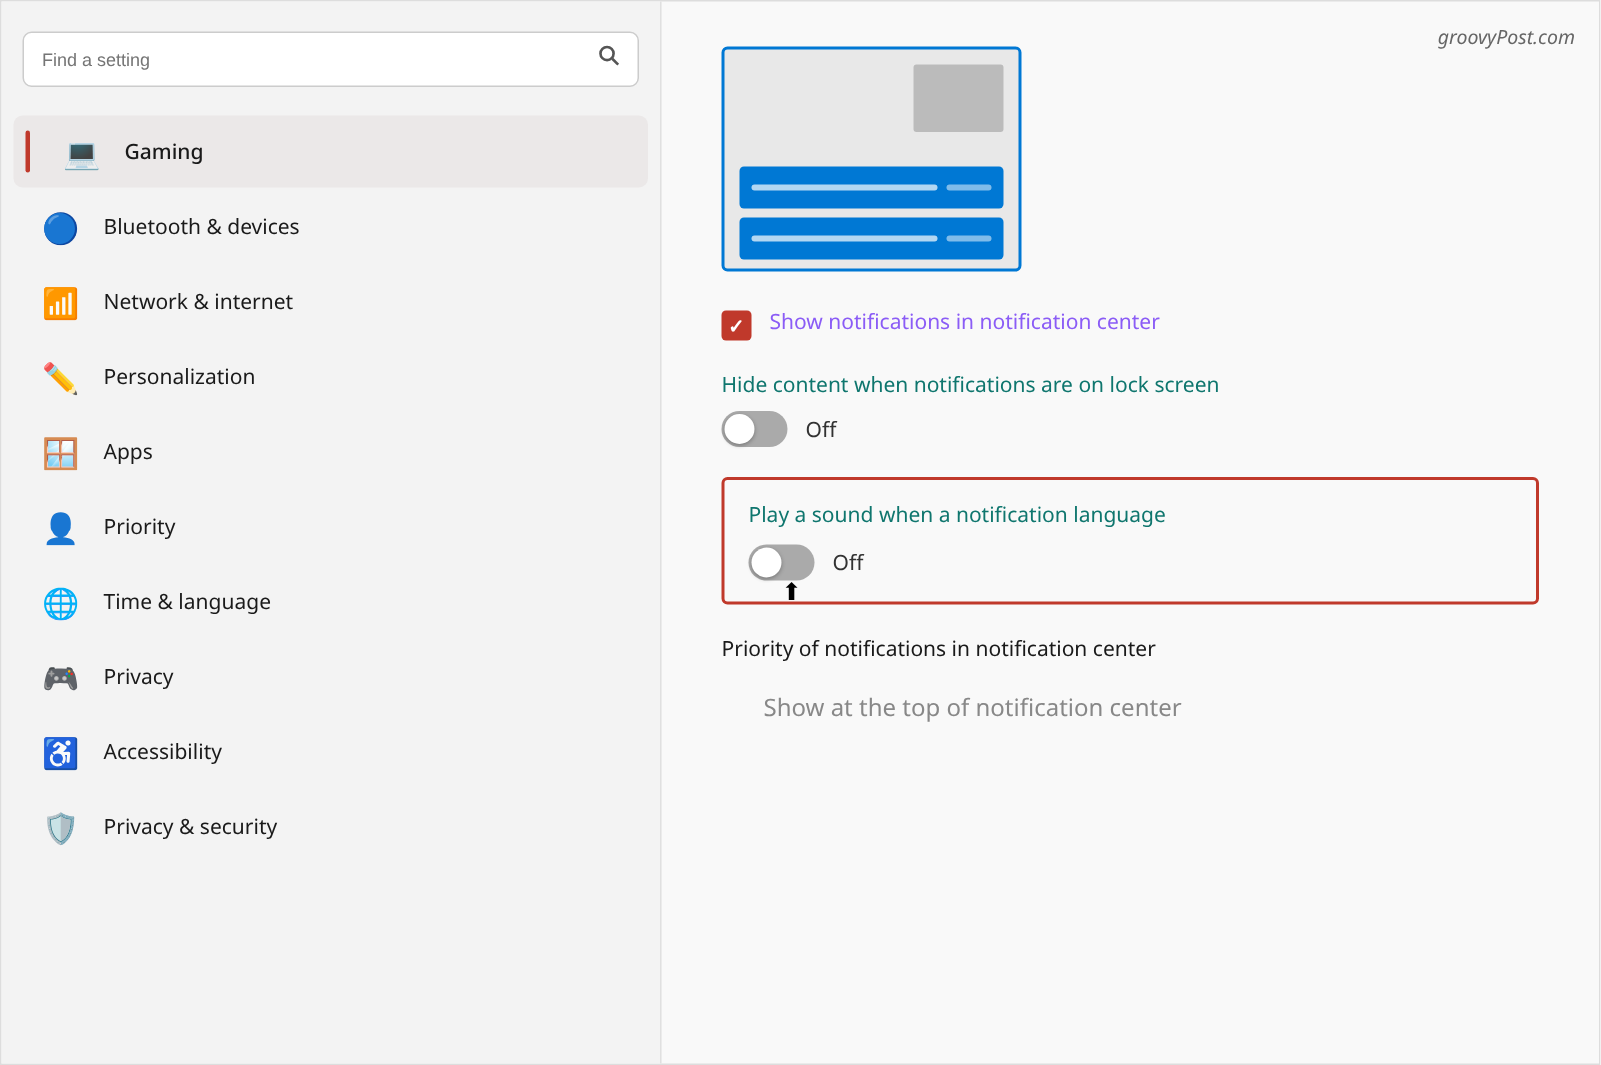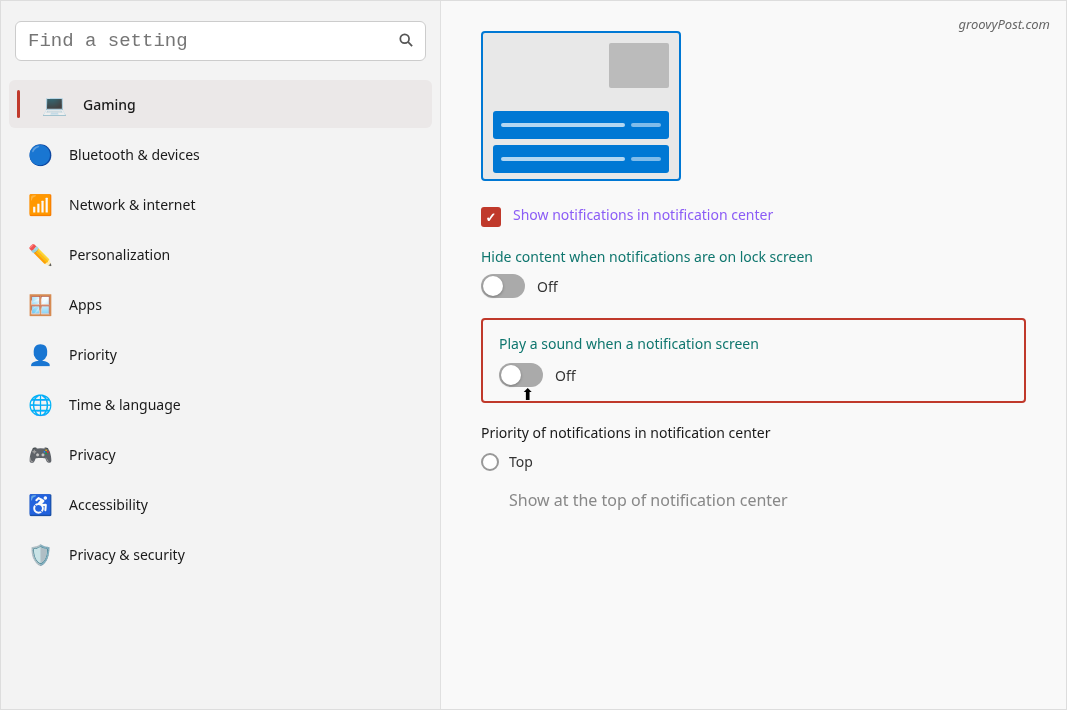--- a/index.html
+++ b/index.html
@@ -38,24 +38,24 @@
       background: #fff;
       border: 1px solid #ccc;
       border-radius: 6px;
       padding: 8px 12px;
       gap: 8px;
     }
     .search-box input {
       border: none;
       outline: none;
       background: transparent;
-      font-size: 19px;
+      font-size: 12px;
       color: #333;
       flex: 1;
-      font-family: Liberation Mono, monospace;
+      font-family: Liberation Sans, sans-serif;
     }
     .search-icon-svg {
       color: #555;
       font-size: 14px;
     }
     .nav-item {
       display: flex;
       align-items: center;
       padding: 10px 18px;
       cursor: pointer;
@@ -351,33 +351,29 @@
       <div class="setting-label">Hide content when notifications are on lock screen</div>
       <div class="toggle-row">
         <div class="toggle">
           <div class="knob"></div>
         </div>
         <span class="toggle-label">Off</span>
       </div>
     </div>
 
     <div class="highlight-box">
-      <div class="setting-label">Play a sound when a notification screen</div>
+      <div class="setting-label">Play a sound when a notification language</div>
       <div class="toggle-row">
         <div class="toggle" style="position:relative;">
           <div class="knob"></div>
 
           <div style="position:absolute; bottom:-18px; left:22px; font-size:16px; pointer-events:none;">⬆</div>
         </div>
         <span class="toggle-label">Off</span>
       </div>
     </div>
 
     <div class="radio-section">
       <div class="section-title">Priority of notifications in notification center</div>
-      <div class="radio-row">
-        <div class="radio-custom"></div>
-        <span class="radio-label">Top</span>
-      </div>
       <div class="sub-text">Show at the top of notification center</div>
     </div>
   </div>
 </div>
 
 </body></html>

